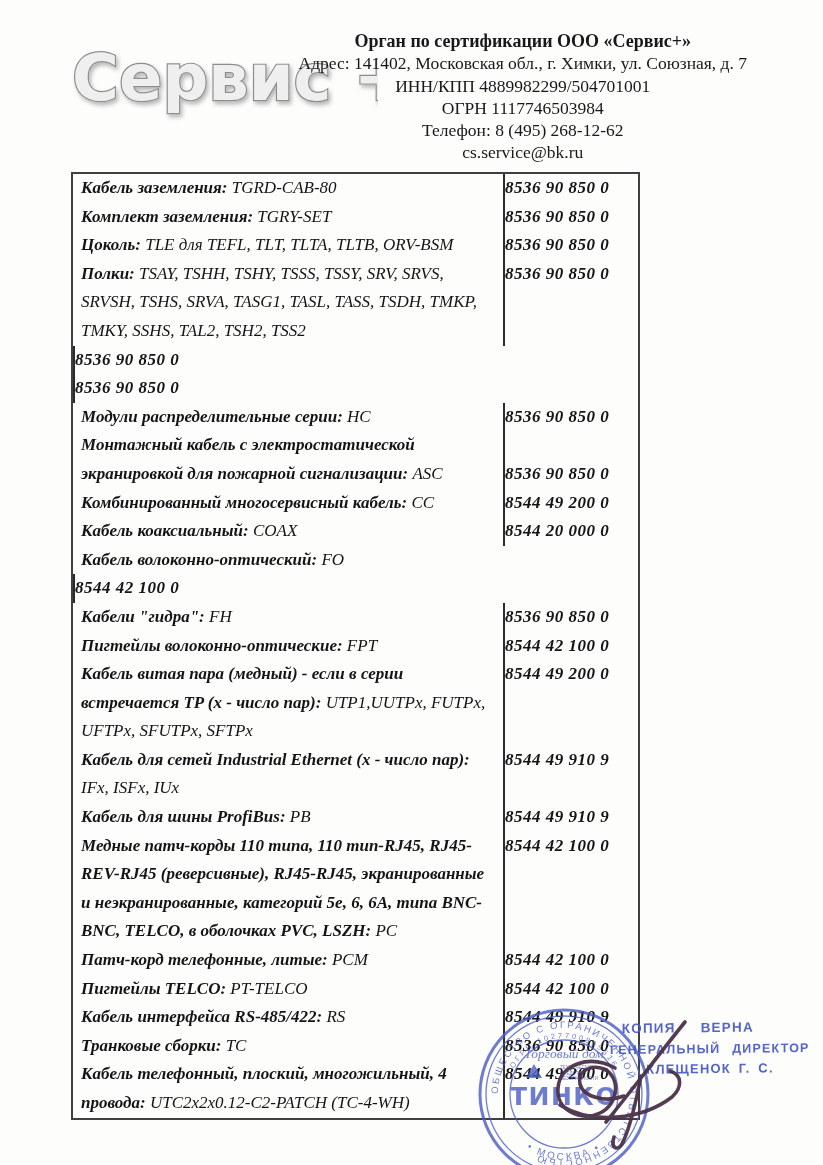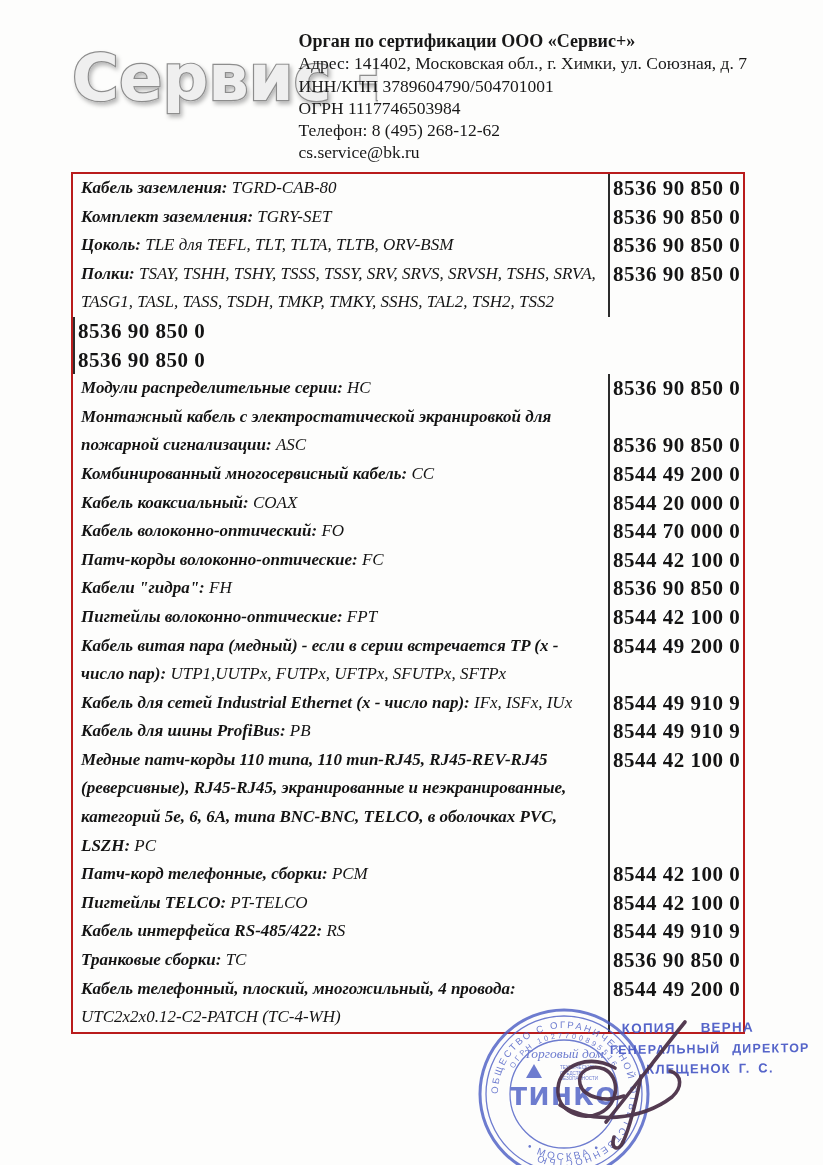--- a/index.html
+++ b/index.html
@@ -4,40 +4,40 @@
 <style>
   html,body{margin:0;padding:0;}
   body{background:#9a9a9a;font-family:"Liberation Serif", serif;}
   .page{
     position:relative;width:823px;height:1165px;margin:0 auto;
     background:#fdfdfc;overflow:hidden;color:#141414;
   }
   
   .logo-wrap{position:absolute;left:68px;top:22px;width:310px;height:108px;}
   .contacts{
-    position:absolute;top:30px;right:76px;text-align:left;
+    position:absolute;top:30px;right:76px;text-align:center;
     font-size:17.5px;line-height:22.3px;color:#181818;white-space:nowrap;
   }
   .contacts .org{font-weight:bold;font-size:18px;}
   
   .hs-table{
-    position:absolute;left:71px;top:172px;width:674px;box-sizing:border-box;
-    border:2px solid #b91c1c;display:flex;flex-direction:column;
+    position:absolute;left:71px;top:172px;width:569px;box-sizing:border-box;
+    border:2px solid #404040;display:flex;flex-direction:column;
     background:transparent;
   }
   .trow{display:flex;align-items:stretch;}
   .tcell-left{
     flex:1 1 auto;padding:0 6px 0 8px;font-size:17px;line-height:28.6px;
     font-style:italic;box-sizing:border-box;max-width:537px;
   }
   .tcell-left .lbl{font-weight:bold;}
   .tcell-right{
     width:133px;flex:0 0 133px;border-left:2px solid #2c2c2c;box-sizing:content-box;
-    display:flex;justify-content:center;align-items:flex-start;
-    font-weight:bold;font-size:21px;line-height:28.6px;
+    display:flex;align-items:flex-start;
+    font-weight:bold;font-style:italic;font-size:17px;line-height:28.6px;
     letter-spacing:0.5px;white-space:nowrap;
   }
   .tcell-right.code-bottom{align-items:flex-end;}
   
   .verify-stamp{
     position:absolute;left:610px;top:1018px;width:212px;
     font-family:"Liberation Sans", sans-serif;font-weight:700;
     color:#4758c5;font-size:13.5px;line-height:20.5px;letter-spacing:1.2px;
     opacity:.92;transform:rotate(-0.6deg);white-space:nowrap;
   }
@@ -61,21 +61,21 @@
           <feDropShadow dx="2" dy="3" stdDeviation="2" flood-color="#000000" flood-opacity="0.28"></feDropShadow>
         </filter>
       </defs>
       <text x="4" y="78" font-family="DejaVu Sans, sans-serif" font-weight="bold" font-size="64" fill="#efefef" stroke="#8d8d8d" stroke-width="2.4" paint-order="stroke fill" filter="url(#logoShadow)">Сервис +</text>
     </svg>
   </div>
 
   <div class="contacts">
     <div class="org">Орган по сертификации ООО «Сервис+»</div>
     <div>Адрес: 141402, Московская обл., г. Химки, ул. Союзная, д. 7</div>
-    <div>ИНН/КПП 3789604790/504701001</div>
+    <div>ИНН/КПП 4889982299/504701001</div>
     <div>ОГРН 1117746503984</div>
     <div>Телефон: 8 (495) 268-12-62</div>
     <div>cs.service@bk.ru</div>
   </div>
 
   <div class="hs-table">
     <div style="display:flex;flex-direction:column;">
         <div class="trow">
           <div class="tcell-left"><span class="lbl">Кабель заземления:</span> <span class="val">TGRD-CAB-80</span></div>
           <div class="tcell-right">
@@ -129,26 +129,22 @@
           </div>
         </div>
         <div class="trow">
           <div class="tcell-left"><span class="lbl">Кабель коаксиальный:</span> <span class="val">COAX</span></div>
           <div class="tcell-right">
             <span>8544 20 000 0</span>
           </div>
         </div>
         <div class="trow">
           <div class="tcell-left"><span class="lbl">Кабель волоконно-оптический:</span> <span class="val">FO</span></div>
-          <div class="tcell-right">
-            <span>8544 70 000 0</span>
-          </div>
-        </div>
-        <div class="trow">
-          <div class="tcell-left"><span class="lbl">Патч-корды волоконно-оптические:</span> <span class="val">FC</span></div>
+        </div>
+        <div class="trow">
           <div class="tcell-right">
             <span>8544 42 100 0</span>
           </div>
         </div>
         <div class="trow">
           <div class="tcell-left"><span class="lbl">Кабели "гидра":</span> <span class="val">FH</span></div>
           <div class="tcell-right">
             <span>8536 90 850 0</span>
           </div>
         </div>
@@ -176,21 +172,21 @@
             <span>8544 49 910 9</span>
           </div>
         </div>
         <div class="trow">
           <div class="tcell-left"><span class="lbl">Медные патч-корды 110 типа, 110 тип-RJ45, RJ45-REV-RJ45 (реверсивные), RJ45-RJ45, экранированные и неэкранированные, категорий 5e, 6, 6A, типа BNC-BNC, TELCO, в оболочках PVC, LSZH:</span> <span class="val">PC</span></div>
           <div class="tcell-right">
             <span>8544 42 100 0</span>
           </div>
         </div>
         <div class="trow">
-          <div class="tcell-left"><span class="lbl">Патч-корд телефонные, сборки:</span> <span class="val">PCM</span></div>
+          <div class="tcell-left"><span class="lbl">Патч-корд телефонные, литые:</span> <span class="val">PCM</span></div>
           <div class="tcell-right">
             <span>8544 42 100 0</span>
           </div>
         </div>
         <div class="trow">
           <div class="tcell-left"><span class="lbl">Пигтейлы TELCO:</span> <span class="val">PT-TELCO</span></div>
           <div class="tcell-right">
             <span>8544 42 100 0</span>
           </div>
         </div>

